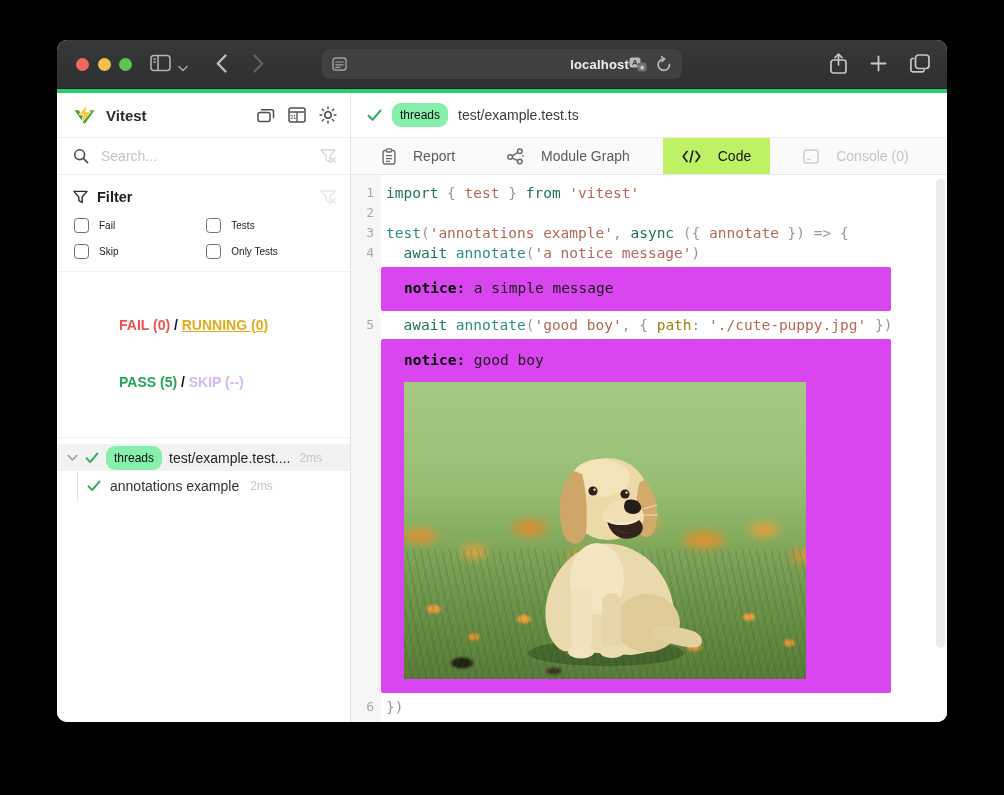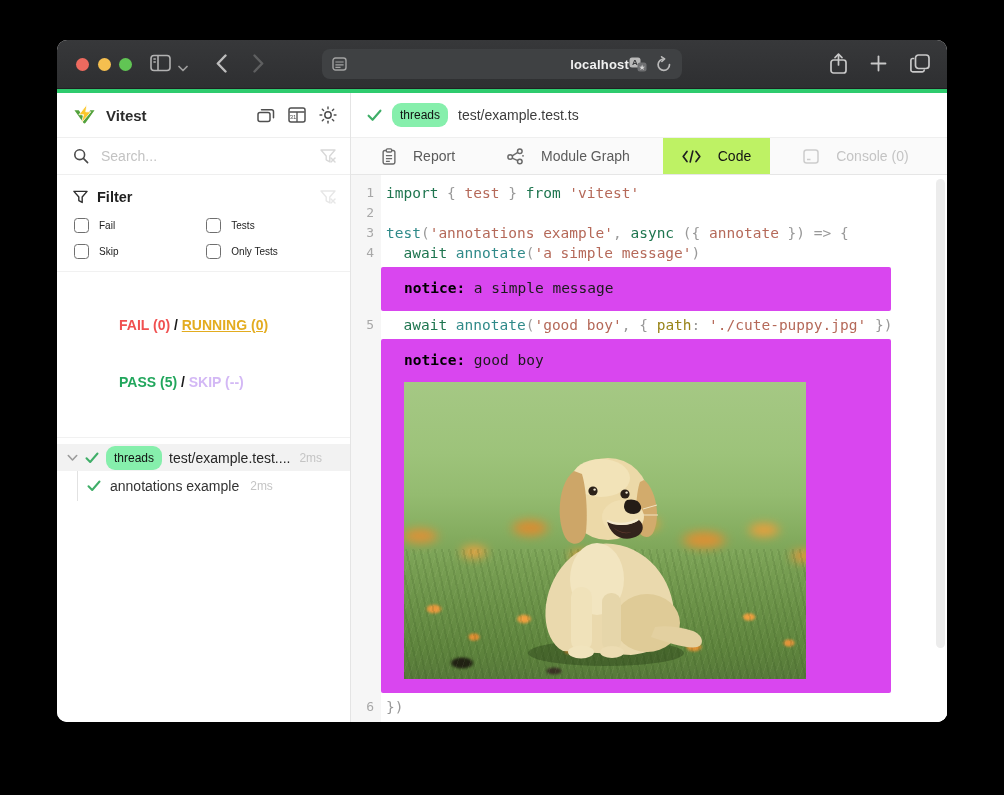--- a/index.html
+++ b/index.html
@@ -369,21 +369,21 @@
         </button>
       </div>
 
       <div class="code-area">
         <div class="gutter-bg"></div>
         <div class="code-flow">
           <div>
               <div class="cl"><span class="ln">1</span><span class="code"><span class="tk-kw">import</span><span class="tk-pu"> { </span><span class="tk-cn">test</span><span class="tk-pu"> } </span><span class="tk-kw">from</span><span class="tk-st"> 'vitest'</span></span></div>
               <div class="cl"><span class="ln">2</span><span class="code"></span></div>
               <div class="cl"><span class="ln">3</span><span class="code"><span class="tk-fn">test</span><span class="tk-pu">(</span><span class="tk-st">'annotations example'</span><span class="tk-pu">, </span><span class="tk-kw">async</span><span class="tk-pu"> ({ </span><span class="tk-cn">annotate</span><span class="tk-pu"> }) =&gt; {</span></span></div>
-              <div class="cl"><span class="ln">4</span><span class="code"><span class="tk-kw">  await</span><span class="tk-fn"> annotate</span><span class="tk-pu">(</span><span class="tk-st">'a simple message'</span><span class="tk-pu">)</span></span></div>
+              <div class="cl"><span class="ln">4</span><span class="code"><span class="tk-kw">  await</span><span class="tk-fn"> annotate</span><span class="tk-pu">(</span><span class="tk-st">'a notice message'</span><span class="tk-pu">)</span></span></div>
             </div>
 
           <div class="notice-box">
             <div class="notice-line"><span class="notice-label">notice:</span><span> a simple message</span></div>
           </div>
 
           <div>
               <div class="cl"><span class="ln">5</span><span class="code"><span class="tk-kw">  await</span><span class="tk-fn"> annotate</span><span class="tk-pu">(</span><span class="tk-st">'good boy'</span><span class="tk-pu">, { </span><span class="tk-pr">path</span><span class="tk-pu">: </span><span class="tk-st">'./cute-puppy.jpg'</span><span class="tk-pu"> })</span></span></div>
             </div>
 

